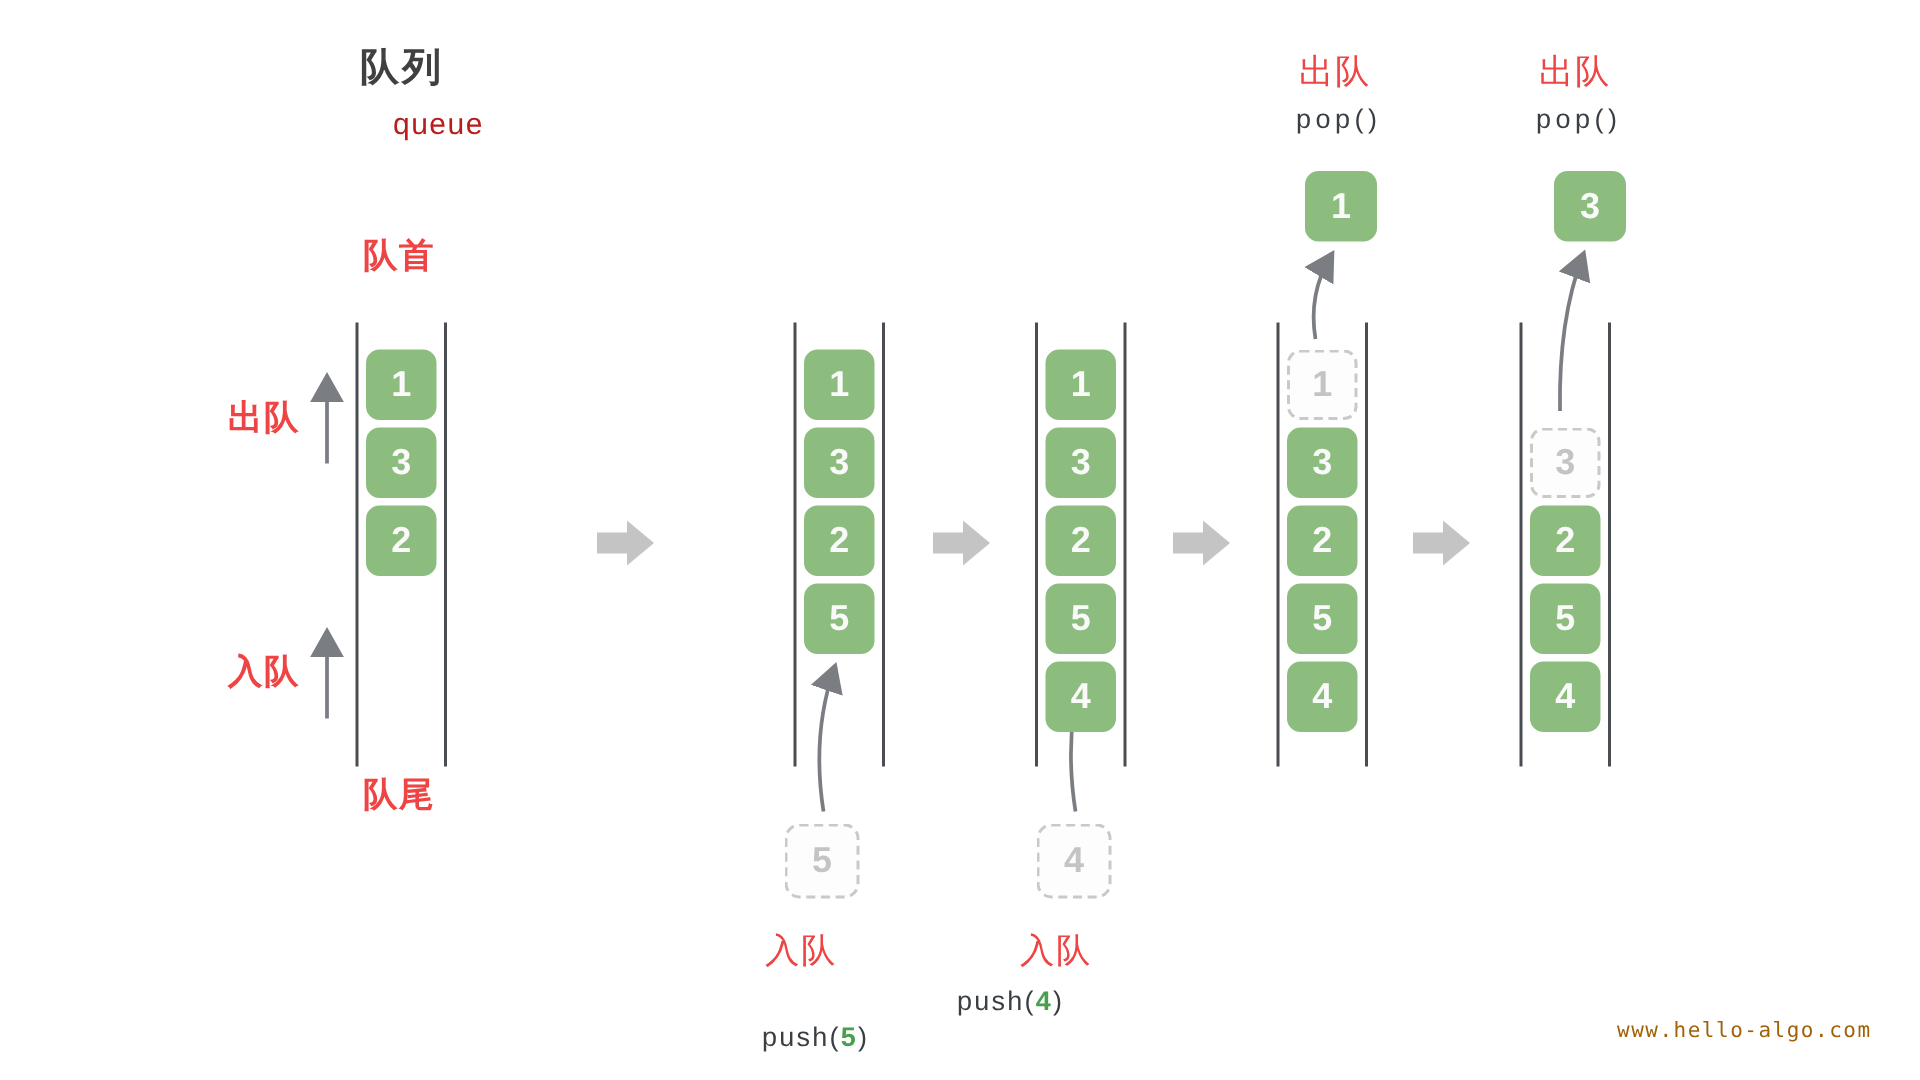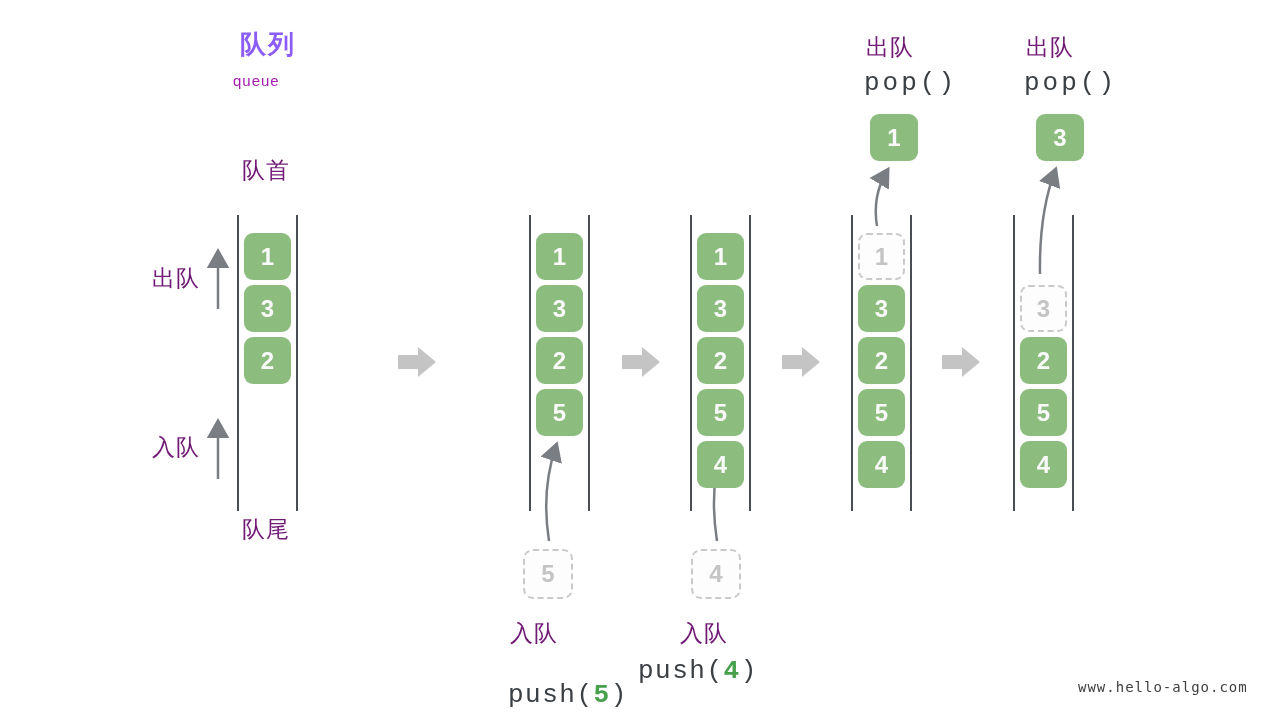--- a/index.html
+++ b/index.html
@@ -1,27 +1,27 @@
 <!DOCTYPE html>
 <html><head>
 <meta charset="utf-8">
 <style>
   * { margin:0; padding:0; box-sizing:border-box; }
   html,body { width:1280px; height:720px; }
   body { background:#ffffff; font-family:"Liberation Sans","DejaVu Sans",sans-serif; overflow:hidden; }
   .canvas { position:relative; width:1280px; height:720px; background:#fff; }
   .abs { position:absolute; line-height:1; }
 
-  .title-zh { font-size:26px; font-weight:bold; color:#8b5cf6; letter-spacing:2px; }
-  .title-en { font-size:15px; color:#a21caf; letter-spacing:1px; }
+  .title-zh { font-size:26px; font-weight:bold; color:#404040; letter-spacing:2px; }
+  .title-en { font-size:20px; color:#b91c1c; letter-spacing:1px;margin-left:29px; }
 
-  .zh-label { font-size:23px; color:#701a75; letter-spacing:1px; }
-  .zh-label.bold { font-weight:normal; }
+  .zh-label { font-size:23px; color:#ef4444; letter-spacing:1px; }
+  .zh-label.bold { font-weight:bold; }
 
-  .code { font-family:Liberation Mono, monospace; font-size:26px;
+  .code { font-family:Liberation Sans, sans-serif; font-size:18px;
           color:#3a3f44; letter-spacing:1.5px; }
   .code .arg { color:#47a04b; font-weight:bold; }
 
   .channel { position:absolute; top:215px; height:296px; width:61px;
              border-left:2px solid #4a4e52; border-right:2px solid #4a4e52; }
 
   .qbox { position:absolute; left:5px; width:47px; height:47px; border-radius:9px;
           background:#8cbd7f; color:#fafafa; font-size:24px; font-weight:bold;
           display:flex; align-items:center; justify-content:center; }
   .qbox.ghost { background:#fdfdfd; border:2px dashed #c9c9c9; color:#c4c4c4; }
@@ -30,21 +30,21 @@
 
   .free-box { position:absolute; width:48px; height:47px; border-radius:9px;
               background:#8cbd7f; color:#fafafa; font-size:24px; font-weight:bold;
               display:flex; align-items:center; justify-content:center; }
   .in-box { position:absolute; width:50px; height:50px; border-radius:10px;
             background:#fdfdfd; border:2px dashed #c9c9c9; color:#c4c4c4;
             font-size:24px; font-weight:bold;
             display:flex; align-items:center; justify-content:center; }
 
   .watermark { font-family:"DejaVu Sans Mono","Liberation Mono",monospace;
-               font-size:14px; color:#404040; letter-spacing:1px; }
+               font-size:14px; color:#a16207; letter-spacing:1px; }
 </style>
 </head>
 <body>
 
 <div class="canvas">
 
   <svg width="1280" height="720" style="position:absolute;left:0;top:0">
     <defs>
       <marker id="ah" markerWidth="10" markerHeight="10" refX="6" refY="4.5" orient="auto">
         <path d="M0,0 L8,4.5 L0,9 Z" fill="#7a7e83"></path>

